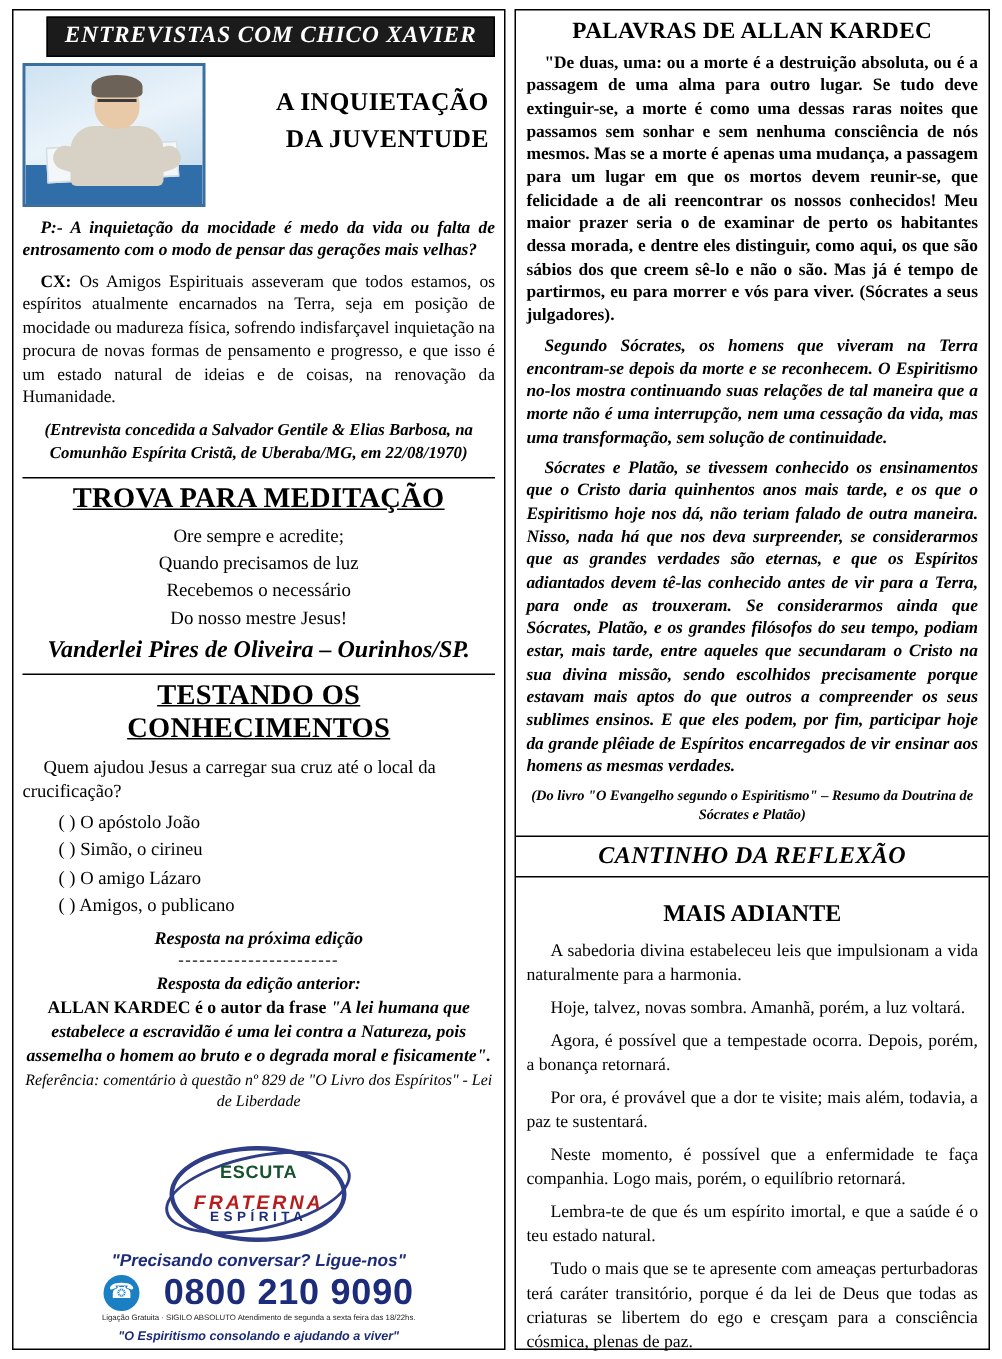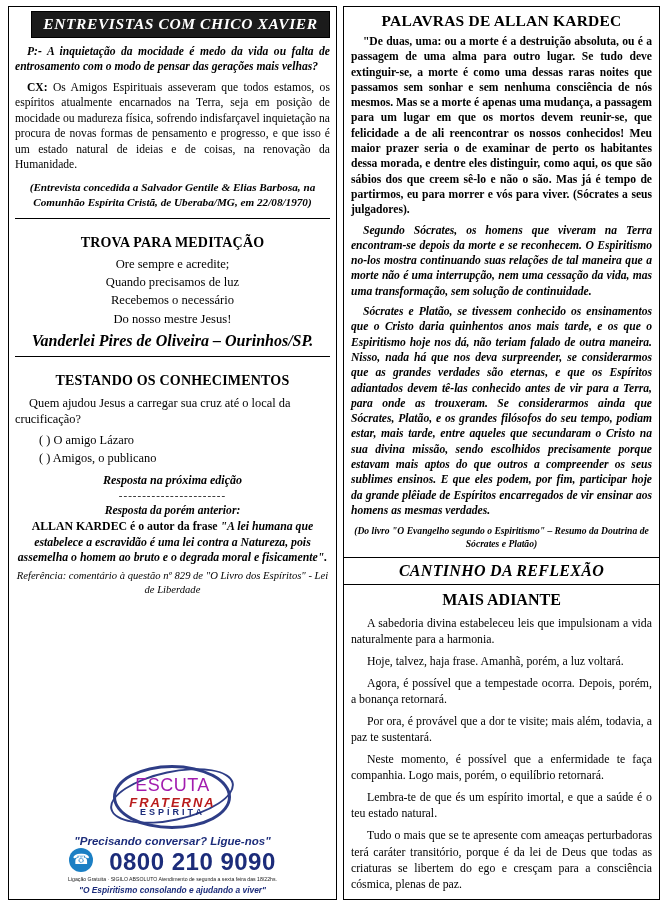--- a/index.html
+++ b/index.html
@@ -162,26 +162,27 @@
     font-size: 11.2px;
     font-weight: bold;
     font-style: italic;
     text-align: center;
     line-height: 1.34;
     margin: 2px 6px 6px 6px;
   }
   .sec-title {
     text-align: center;
     font-weight: bold;
-    font-size: 14px;
+    font-size: 19px;
     letter-spacing: 0.2px;
     border-top: 1.4px solid #000;
-    padding-top: 16px;
+    padding-top: 3px;
     margin-top: 2px;
     margin-bottom: 4px;
+    text-decoration: underline;
   }
   .poem {
     text-align: center;
     font-weight: normal;
     font-size: 12.6px;
     line-height: 1.45;
     margin-bottom: 4px;
   }
   .poem-sig {
     text-align: center;
@@ -262,23 +263,23 @@
     left: 50%; top: 8px;
     transform: translateX(-50%) rotate(-12deg);
     width: 122px; height: 46px;
     border: 2px solid #2e3d86;
     border-radius: 50%;
   }
   .ad-escuta {
     position: absolute;
     left: 0; right: 0; top: 12px;
     font-family: "Liberation Sans", sans-serif;
-    font-weight: normal;
-    font-size: 18px;
-    color: #a21caf;
+    font-weight: bold;
+    font-size: 12px;
+    color: #14532d;
     letter-spacing: 0.5px;
   }
   .ad-fraterna {
     position: absolute;
     left: 0; right: 0; top: 32px;
     font-family: "Liberation Sans", sans-serif;
     font-weight: bold;
     font-style: italic;
     font-size: 13px;
     color: #b91c1c;
@@ -296,21 +297,21 @@
   .ad-tag {
     font-family: "Liberation Sans", sans-serif;
     font-weight: bold;
     font-style: italic;
     font-size: 11.5px;
     color: #1c2c7a;
     margin-top: 2px;
   }
   .ad-phone-row {
     display: flex;
-    align-items: flex-start;
+    align-items: center;
     justify-content: center;
     gap: 16px;
     margin-top: 1px;
   }
   .phone-icon {
     width: 24px; height: 24px;
     border-radius: 50%;
     background: #1b7fc4;
     position: relative;
     flex: 0 0 auto;
@@ -375,21 +376,21 @@
     margin: 2px 0 5px 0;
   }
   .box-title {
     border-top: 1.4px solid #000;
     border-bottom: 1.4px solid #000;
     text-align: center;
     font-weight: bold;
     font-style: italic;
     font-size: 16px;
     padding: 4px 0 4px 0;
-    margin: 2px -7px 6px -7px;
+    margin: 2px -7px 16px -7px;
     letter-spacing: 0.3px;
   }
   .r-sub {
     text-align: center;
     font-weight: bold;
     font-size: 16px;
     margin: 0 0 6px 0;
   }
   .r-body {
     font-size: 11.8px;
@@ -409,20 +410,36 @@
 </style>
 </head>
 <body>
 
 <div class="page">
 
   <div class="col col-left">
 
     <div class="banner">ENTREVISTAS COM CHICO XAVIER</div>
 
+    <div class="interview-head">
+      <div class="photo">
+        <div class="desk"></div>
+        <div class="paper"></div>
+        <div class="body"></div>
+        <div class="arm-l"></div>
+        <div class="arm-r"></div>
+        <div class="head"></div>
+        <div class="hair"></div>
+        <div class="glasses"></div>
+      </div>
+      <div class="title-block">
+        <div>A INQUIETAÇÃO</div>
+        <div>DA JUVENTUDE</div>
+      </div>
+    </div>
 
     <p class="q-para">P:- A inquietação da mocidade é medo da vida ou falta de entrosamento com o modo de pensar das gerações mais velhas?</p>
 
     <p class="a-para"><span class="lead">CX:</span><span> Os Amigos Espirituais asseveram que todos estamos, os espíritos atualmente encarnados na Terra, seja em posição de mocidade ou madureza física, sofrendo indisfarçavel inquietação na procura de novas formas de pensamento e progresso, e que isso é um estado natural de ideias e de coisas, na renovação da Humanidade.</span></p>
 
     <div class="source-note">(Entrevista concedida a Salvador Gentile &amp; Elias Barbosa, na Comunhão Espírita Cristã, de Uberaba/MG, em 22/08/1970)</div>
 
     <div class="sec-title">TROVA PARA MEDITAÇÃO</div>
 
     <div class="poem">
@@ -431,27 +448,29 @@
       <div>Recebemos o necessário</div>
       <div>Do nosso mestre Jesus!</div>
     </div>
     <div class="poem-sig">Vanderlei Pires de Oliveira – Ourinhos/SP.</div>
 
     <div class="sec-title">TESTANDO OS CONHECIMENTOS</div>
 
     <div class="quiz-q">Quem ajudou Jesus a carregar sua cruz até o local da crucificação?</div>
 
     <div>
+      <div class="opt">(  ) O apóstolo João</div>
+      <div class="opt">(  ) Simão, o cirineu</div>
       <div class="opt">(  ) O amigo Lázaro</div>
       <div class="opt">(  ) Amigos, o publicano</div>
     </div>
 
     <div class="next-ed">Resposta na próxima edição</div>
     <div class="dashes">-----------------------</div>
-    <div class="prev-ans-label">Resposta da porém anterior:</div>
+    <div class="prev-ans-label">Resposta da edição anterior:</div>
     <div class="prev-ans"><span>ALLAN KARDEC é o autor da frase </span><span class="it">"A lei humana que estabelece a escravidão é uma lei contra a Natureza, pois assemelha o homem ao bruto e o degrada moral e fisicamente".</span></div>
     <div class="ref">Referência: comentário à questão nº 829 de "O Livro dos Espíritos" - Lei de Liberdade</div>
 
     <div class="spacer"></div>
 
     <div class="ad">
       <div class="ad-logo">
         <div class="ring"></div>
         <div class="ring2"></div>
         <div class="ad-escuta">ESCUTA</div>
@@ -478,21 +497,21 @@
     <p class="r-para ital">Segundo Sócrates, os homens que viveram na Terra encontram-se depois da morte e se reconhecem. O Espiritismo no-los mostra continuando suas relações de tal maneira que a morte não é uma interrupção, nem uma cessação da vida, mas uma transformação, sem solução de continuidade.</p>
     <p class="r-para ital">Sócrates e Platão, se tivessem conhecido os ensinamentos que o Cristo daria quinhentos anos mais tarde, e os que o Espiritismo hoje nos dá, não teriam falado de outra maneira. Nisso, nada há que nos deva surpreender, se considerarmos que as grandes verdades são eternas, e que os Espíritos adiantados devem tê-las conhecido antes de vir para a Terra, para onde as trouxeram. Se considerarmos ainda que Sócrates, Platão, e os grandes filósofos do seu tempo, podiam estar, mais tarde, entre aqueles que secundaram o Cristo na sua divina missão, sendo escolhidos precisamente porque estavam mais aptos do que outros a compreender os seus sublimes ensinos. E que eles podem, por fim, participar hoje da grande plêiade de Espíritos encarregados de vir ensinar aos homens as mesmas verdades.</p>
 
     <div class="r-src">(Do livro "O Evangelho segundo o Espiritismo" – Resumo da Doutrina de Sócrates e Platão)</div>
 
     <div class="box-title">CANTINHO DA REFLEXÃO</div>
 
     <div class="r-sub">MAIS ADIANTE</div>
 
     <p class="r-body">A sabedoria divina estabeleceu leis que impulsionam a vida naturalmente para a harmonia.</p>
-    <p class="r-body">Hoje, talvez, haja frase. Amanhã, porém, a luz voltará.</p>
+    <p class="r-body">Hoje, talvez, novas sombra. Amanhã, porém, a luz voltará.</p>
     <p class="r-body">Agora, é possível que a tempestade ocorra. Depois, porém, a bonança retornará.</p>
     <p class="r-body">Por ora, é provável que a dor te visite; mais além, todavia, a paz te sustentará.</p>
     <p class="r-body">Neste momento, é possível que a enfermidade te faça companhia. Logo mais, porém, o equilíbrio retornará.</p>
     <p class="r-body">Lembra-te de que és um espírito imortal, e que a saúde é o teu estado natural.</p>
     <p class="r-body">Tudo o mais que se te apresente com ameaças perturbadoras terá caráter transitório, porque é da lei de Deus que todas as criaturas se libertem do ego e cresçam para a consciência cósmica, plenas de paz.</p>
 
     <div class="spacer"></div>
 
     <div class="r-sig">SCHEILLA</div>
 

